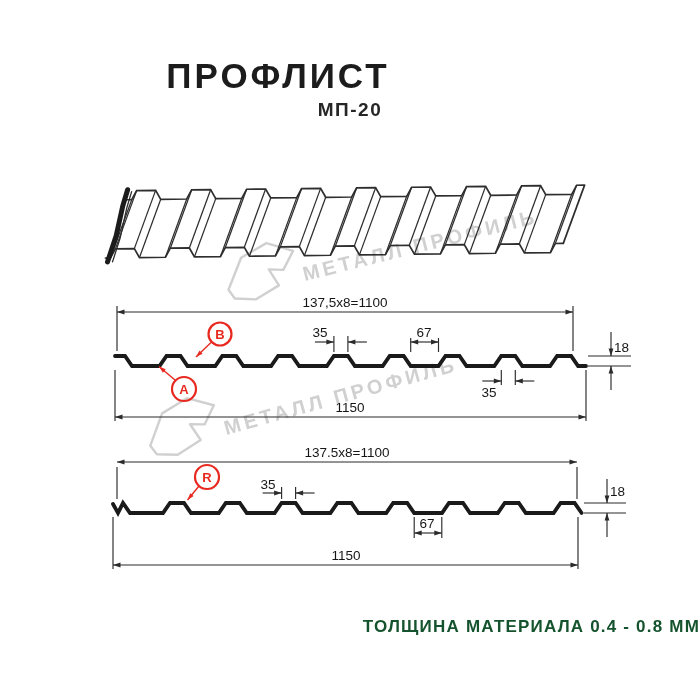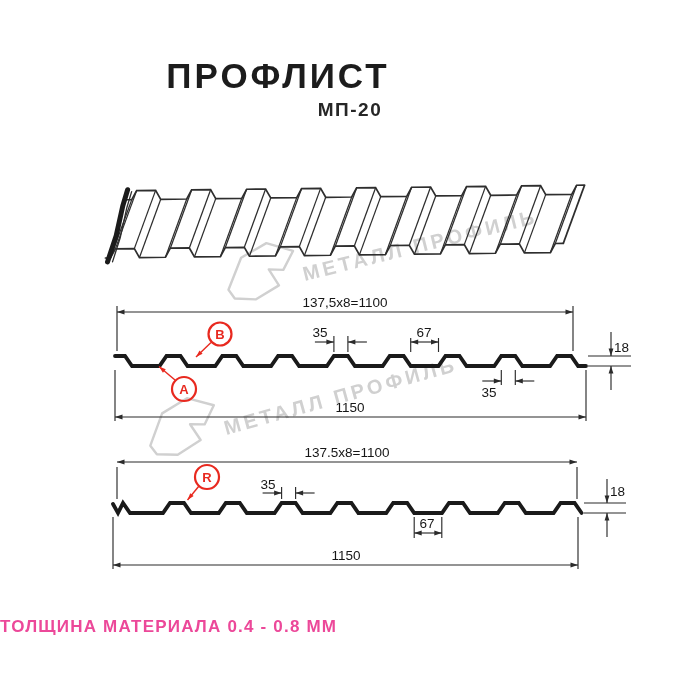--- a/index.html
+++ b/index.html
@@ -9,22 +9,22 @@
   }
   .title{
     position:absolute;left:0;top:56px;width:556px;text-align:center;
     font-size:35px;font-weight:800;letter-spacing:3px;color:#1c1c1c;
   }
   .subtitle{
     position:absolute;left:0;top:99px;width:700px;text-align:center;
     font-size:19px;font-weight:700;letter-spacing:1.5px;color:#262626;
   }
   .footer{
-    position:absolute;left:0;top:617px;width:700px;text-align:left;
-    font-size:17px;font-weight:600;letter-spacing:1.2px;color:#ec4899;
+    position:absolute;left:0;top:617px;width:700px;text-align:right;
+    font-size:17px;font-weight:600;letter-spacing:1.2px;color:#14532d;
   }
   svg{position:absolute;left:0;top:0;}
   .dimtxt{font-size:13.5px;fill:#161616;font-family:"Liberation Sans",sans-serif;}
   .marktxt{font-size:13px;font-weight:700;text-anchor:middle;font-family:"Liberation Sans",sans-serif;}
   .wmtext{font-size:20px;font-weight:700;letter-spacing:3.5px;font-family:"Liberation Sans",sans-serif;}
 </style>
 </head>
 <body>
 
 <div class="title">ПРОФЛИСТ</div>

